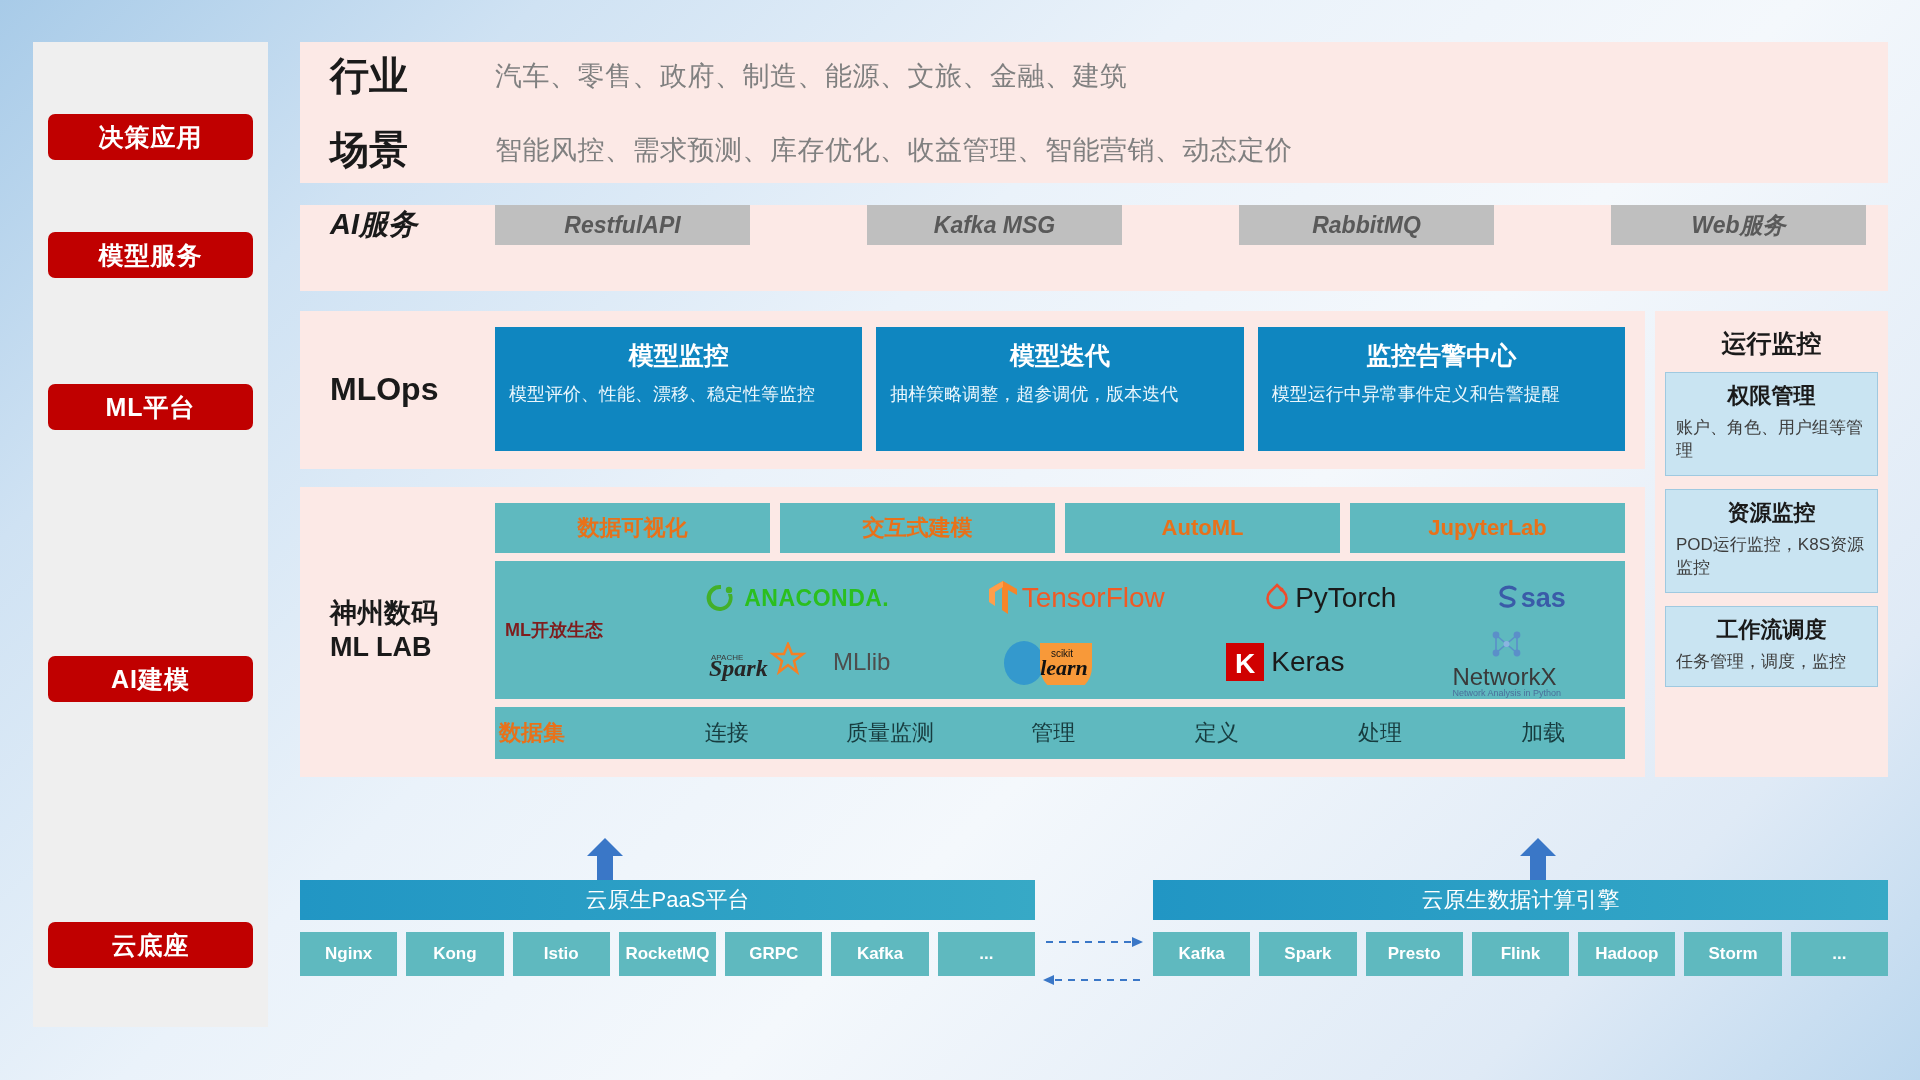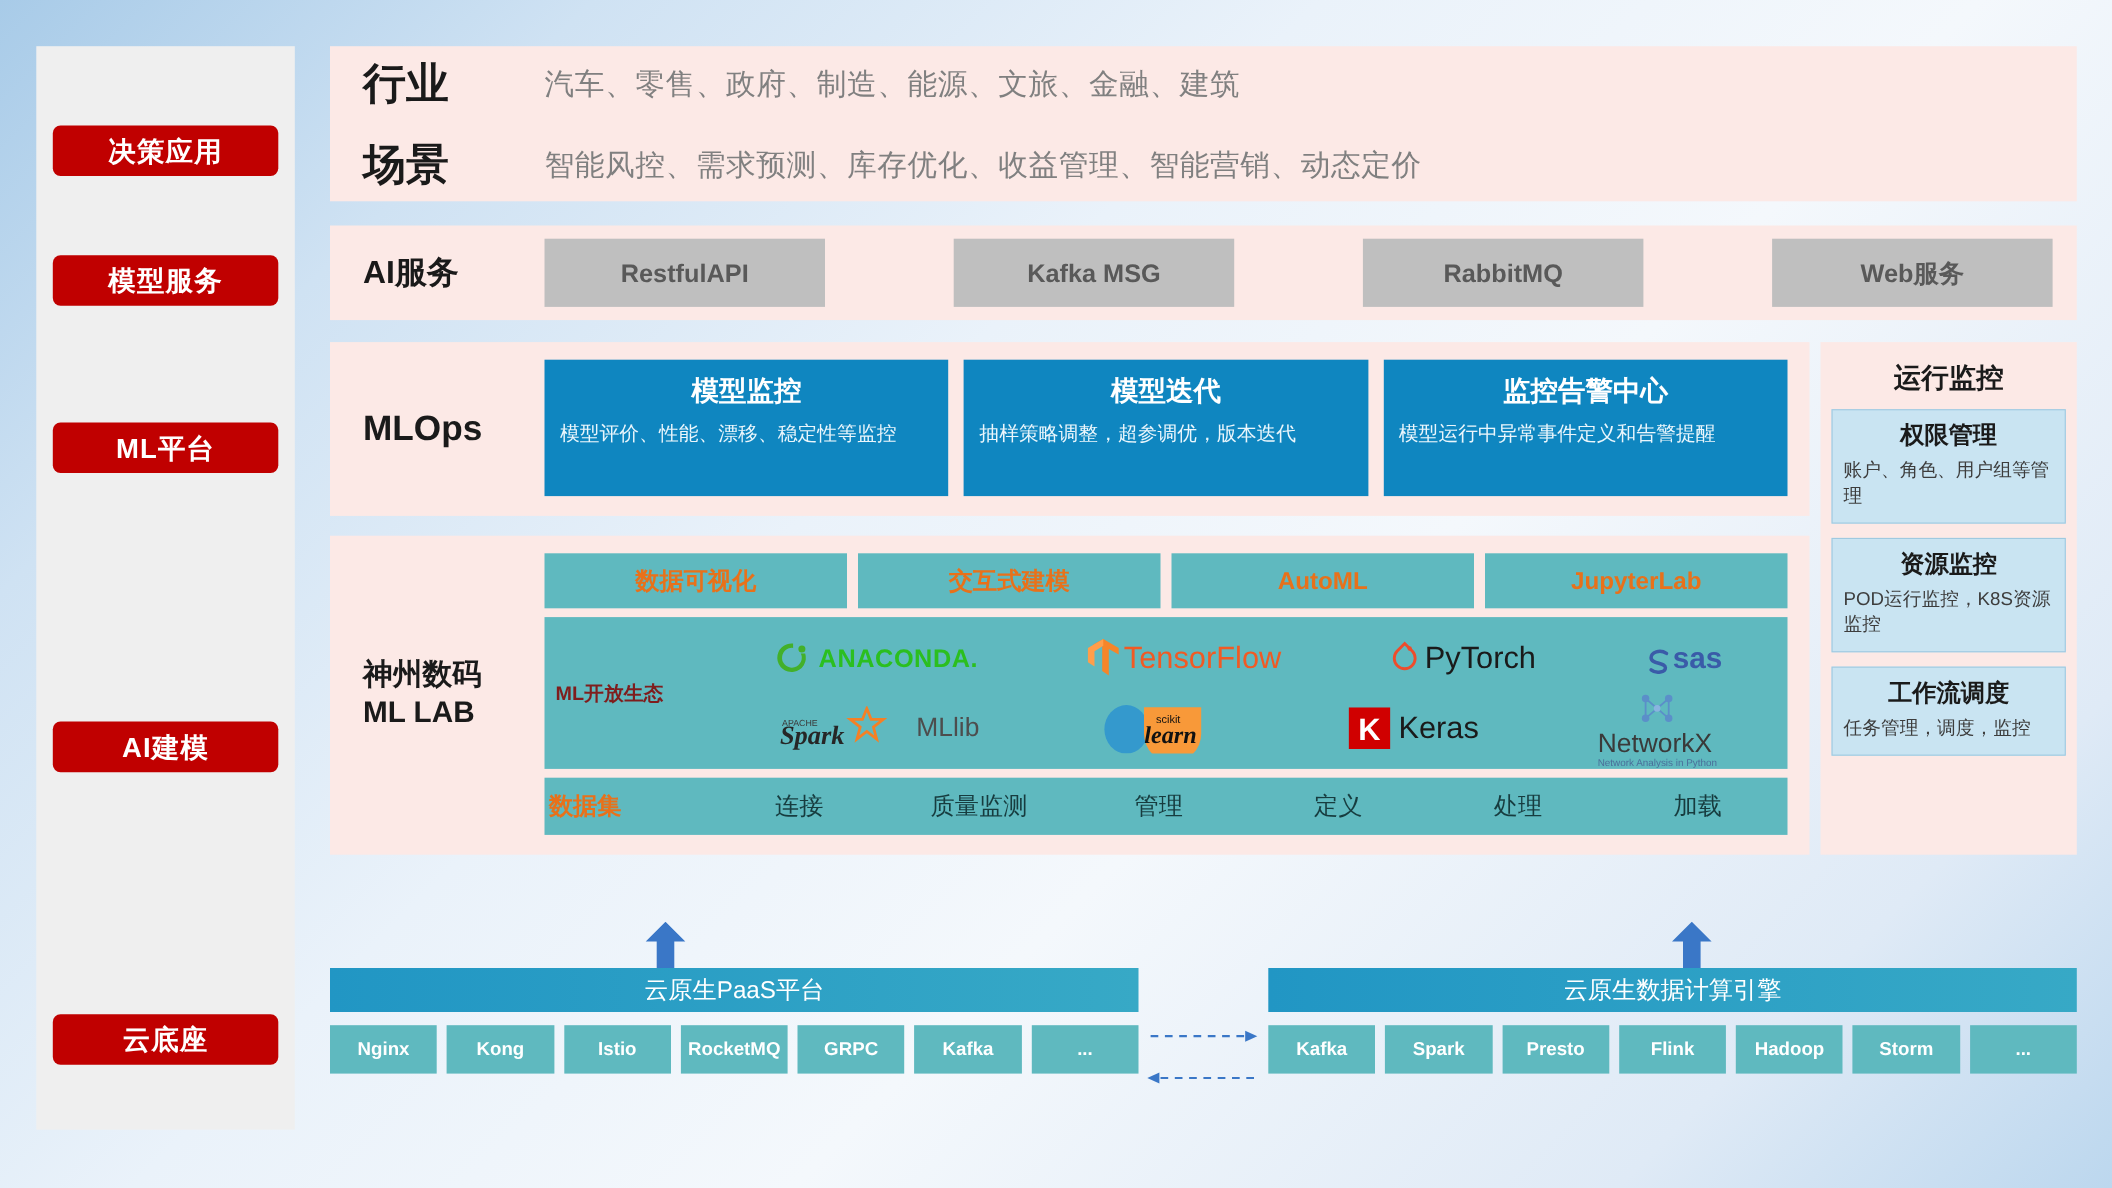--- a/index.html
+++ b/index.html
@@ -76,36 +76,37 @@
   .app-value {
     font-size: 27px;
     color: #808080;
     letter-spacing: 0.5px;
   }
 
   
   #band-aisvc {
     height: 86px;
     display: flex;
-    align-items: center;
+    align-items: flex-start;
     padding-left: 30px;
     padding-right: 22px;
     margin-bottom: 20px;
+    font-style: italic;
   }
   .aisvc-label {
     width: 165px;
     font-size: 29px;
     font-weight: bold;
     color: #1a1a1a;
     flex: none;
   }
   .aisvc-chips { display: flex; flex: 1; gap: 0; justify-content: space-between; }
   .aisvc-chip {
     width: 255px;
-    height: 62px;
+    height: 40px;
     background: #bfbfbf;
     color: #595959;
     font-size: 23px;
     font-weight: bold;
     display: flex;
     align-items: center;
     justify-content: center;
   }
 
   
@@ -444,21 +445,21 @@
                     </div>
 
                     <div style="display:flex;align-items:flex-end;gap:4px;">
                       <svg width="28" height="32" viewBox="0 0 28 32">
                         <path d="M14 3 L21 10 A9.5 9.5 0 1 1 7 10 Z" fill="none" stroke="#ee4c2c" stroke-width="2.6"></path>
                         <circle cx="18.5" cy="7.5" r="2" fill="#ee4c2c"></circle>
                       </svg>
                       <span style="color:#1a1a1a;font-size:28px;">PyTorch</span>
                     </div>
 
-                    <div style="display:flex;align-items:flex-end;gap:0;">
+                    <div style="display:flex;align-items:flex-start;gap:0;">
                       <svg width="26" height="26" viewBox="0 0 26 26">
                         <path d="M20 6 C14 2 6 5 6 10 C6 16 19 14 19 19 C19 23 11 25 6 21" fill="none" stroke="#3a5ba8" stroke-width="3.2" stroke-linecap="round"></path>
                       </svg>
                       <span style="color:#3a5ba8;font-size:27px;font-weight:bold;">sas</span>
                     </div>
                   </div>
 
                   <div class="eco-line">
 
                     <div style="display:flex;align-items:center;gap:6px;">

